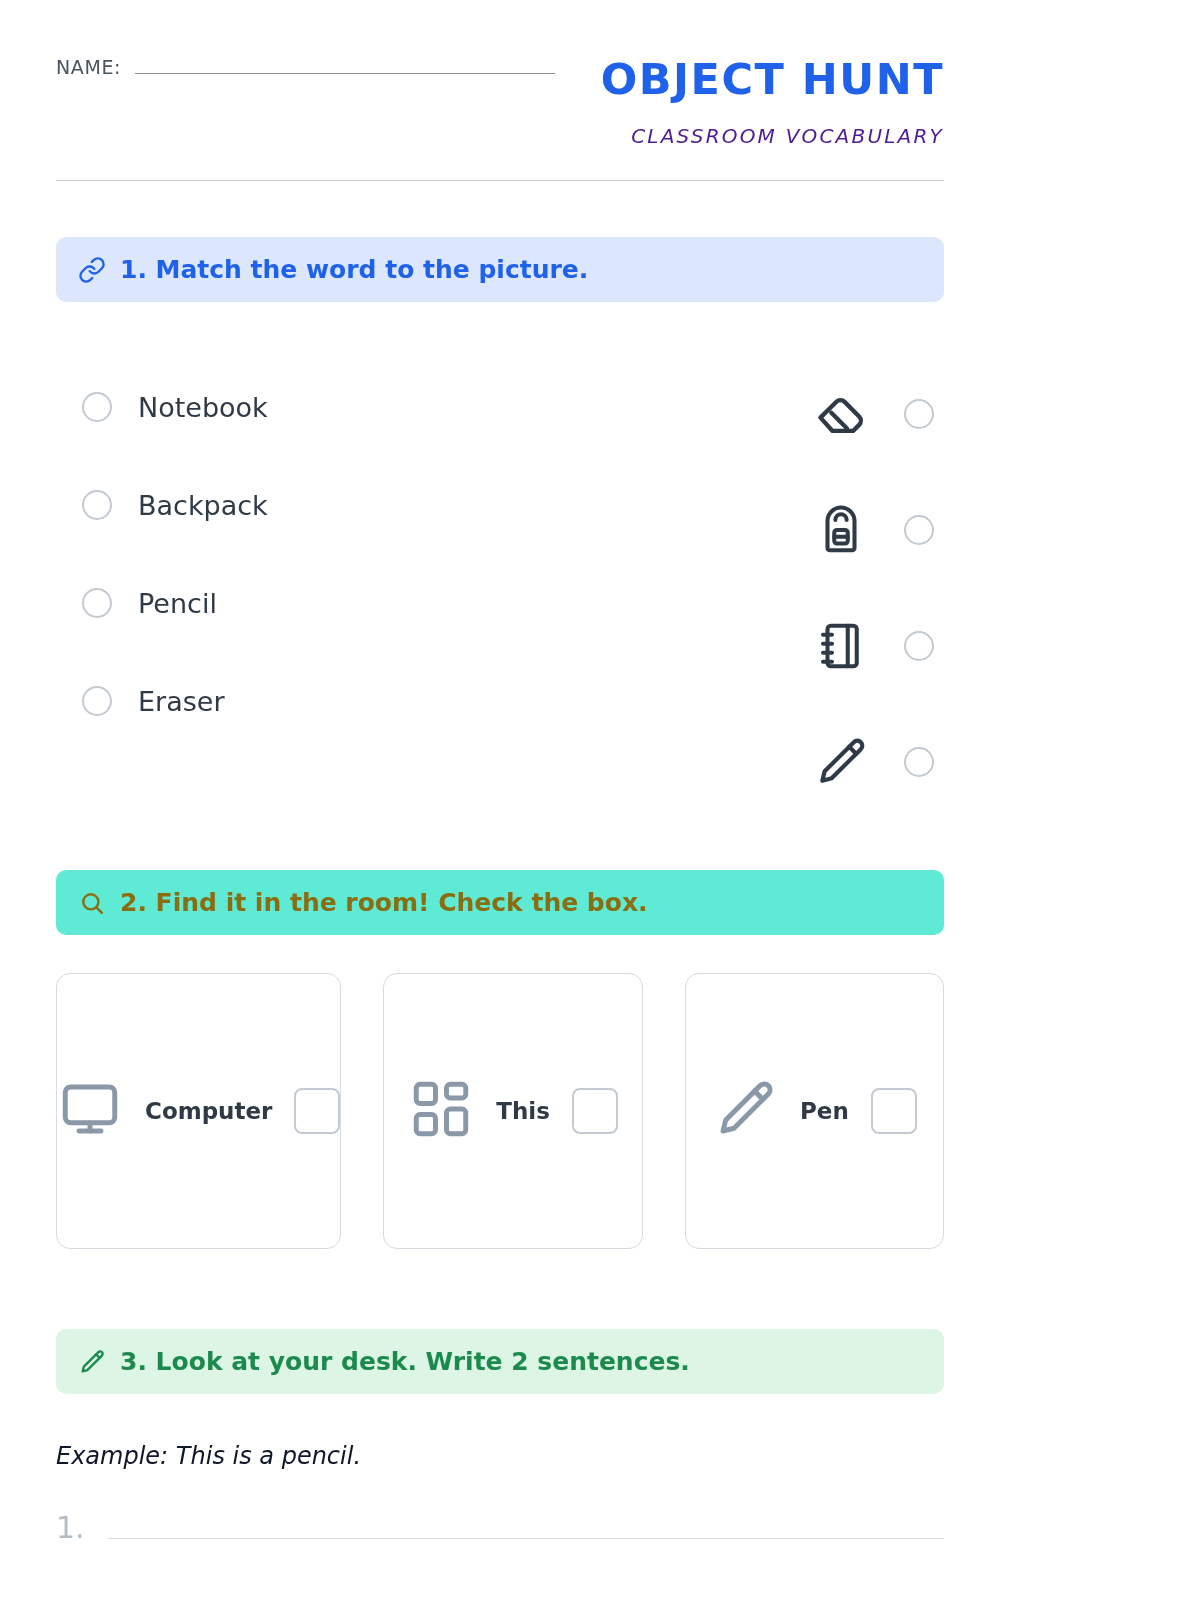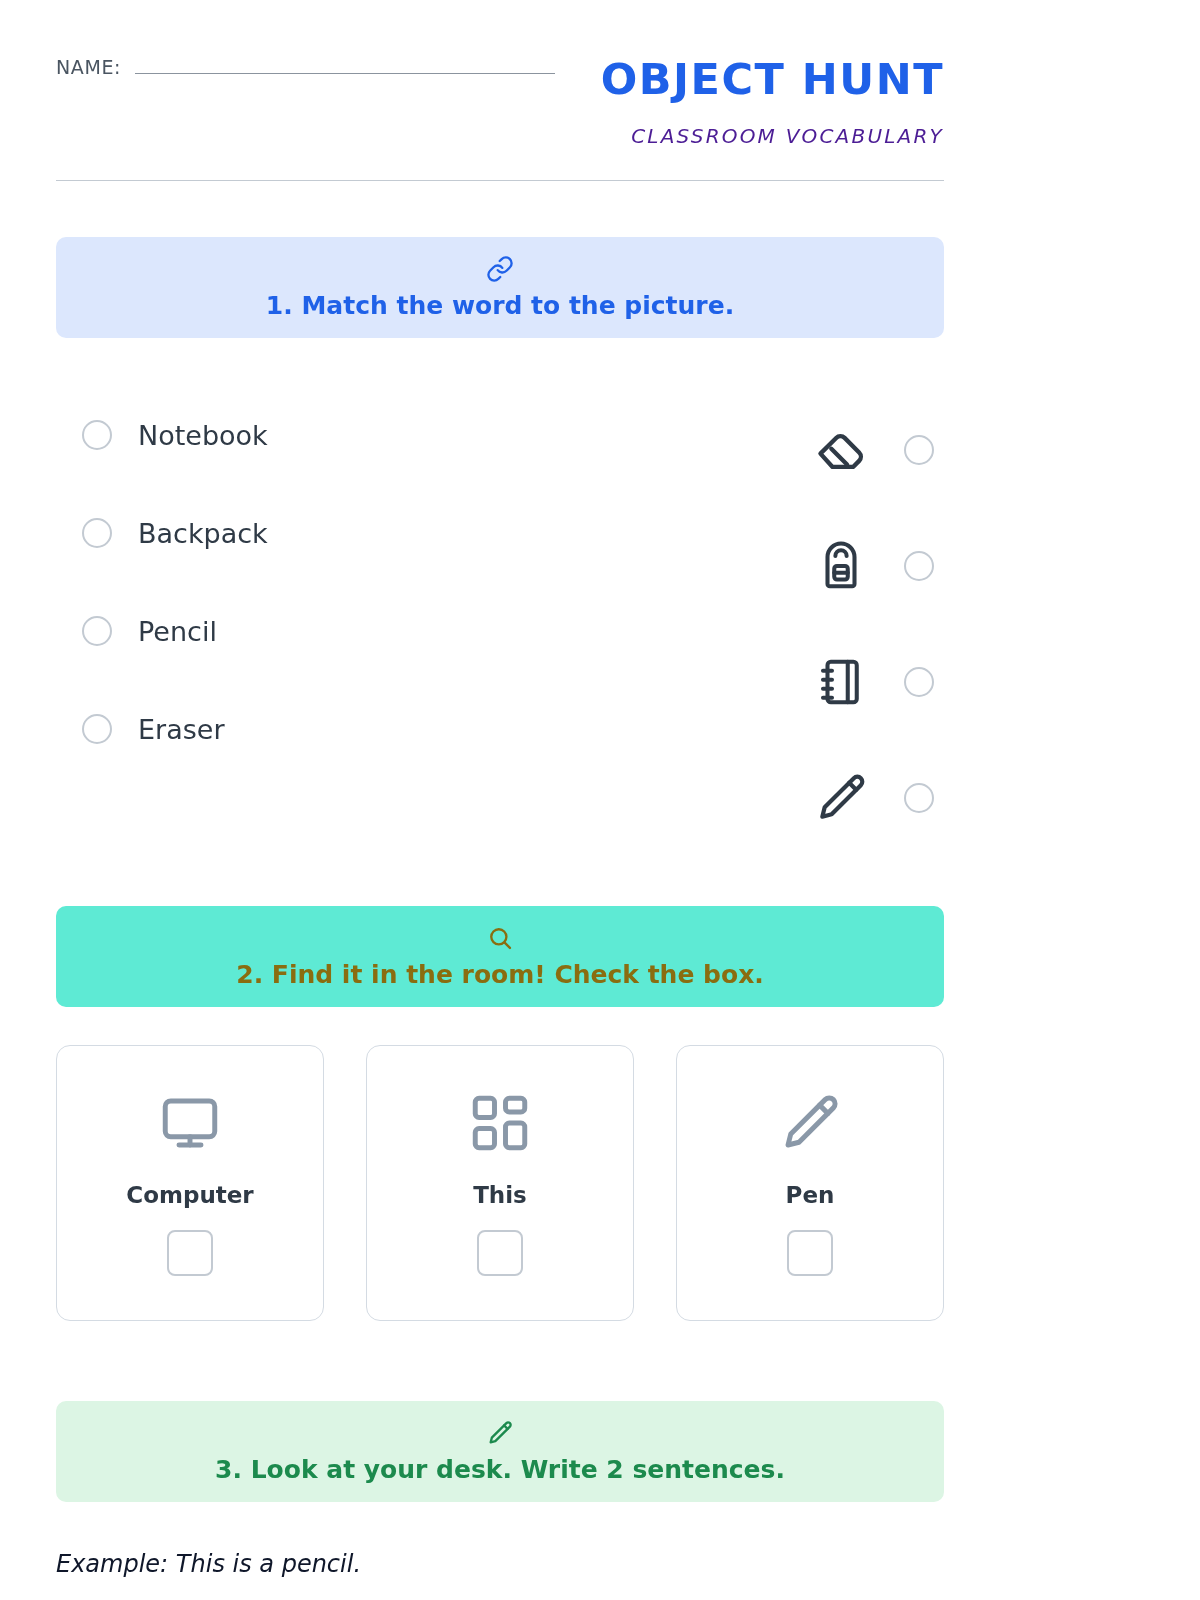--- a/index.html
+++ b/index.html
@@ -76,42 +76,41 @@
   }
 
   
   .banner {
     display: flex;
     align-items: center;
     border-radius: 10px;
     padding: 18px 22px;
     font-size: 25px;
     font-weight: 700;
-    gap: 8px;
-    flex-direction: column;
+    gap: 14px;
   }
   .banner .bicon { display: flex; align-items: center; }
   .banner-blue   { background: #dce7fd; color: #1f61e8; }
   .banner-yellow { background: #5eead4; color: #8a6d10; }
   .banner-green  { background: #dcf5e4; color: #1c8a4d; }
 
   .s1-banner { margin-top: 56px; }
   .s2-banner { margin-top: 94px; }
   .s3-banner { margin-top: 80px; }
 
   
   .match-area {
     margin-top: 44px;
     position: relative;
     height: 430px;
   }
   .words-col {
     position: absolute;
     left: 26px;
-    top: 4px;
+    top: 12px;
   }
   .word-row {
     display: flex;
     align-items: center;
     height: 98px;
     gap: 26px;
   }
   .bubble {
     width: 30px;
     height: 30px;
@@ -150,21 +149,21 @@
     gap: 42px;
     margin-top: 38px;
   }
   .card {
     flex: 1;
     border: 1.8px solid #d4dbe3;
     border-radius: 14px;
     height: 276px;
     box-sizing: border-box;
     display: flex;
-    flex-direction: column;
+    flex-direction: row;
     align-items: center;
     justify-content: center;
     gap: 22px;
   }
   .card-icon { color: #8a98a8; }
   .card-label {
     font-size: 23px;
     font-weight: 700;
     color: #2f3a46;
   }

